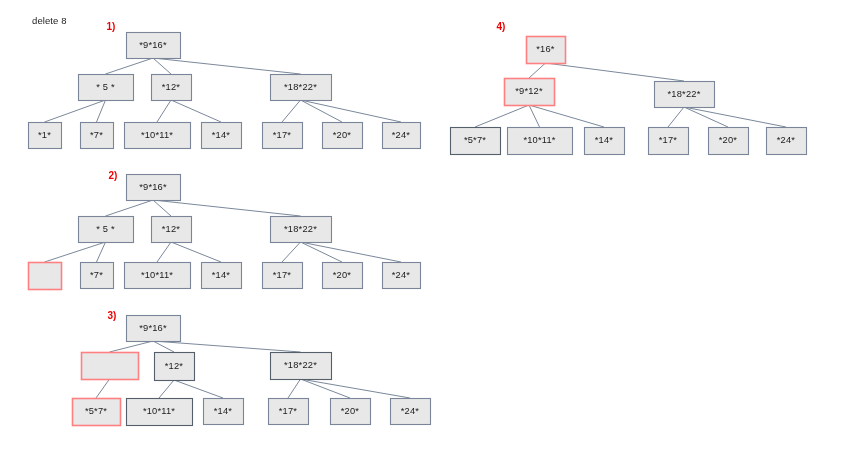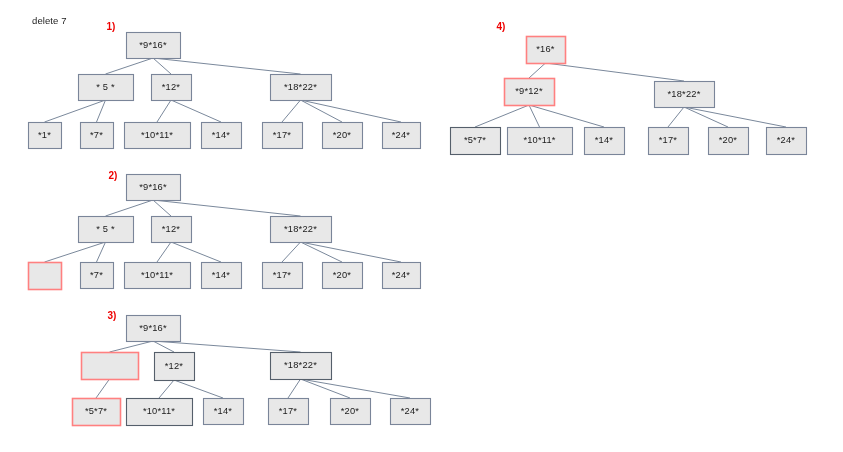--- a/index.html
+++ b/index.html
@@ -31,21 +31,21 @@
     fill:#ee0000;
     text-anchor:middle;
     dominant-baseline:middle;
   }
 </style>
 </head>
 <body>
 
 <div>
 
-  <div class="caption" style="left:32px;top:15px;">delete 7</div>
+  <div class="caption" style="left:32px;top:15px;">delete 8</div>
 
   <svg id="canvas" width="843" height="452" xmlns="http://www.w3.org/2000/svg">
       <g>
         <g>
           <line x1="153" y1="58" x2="105.5" y2="74" stroke="#6b7a90" stroke-width="0.9"></line>
           <line x1="153" y1="58" x2="171" y2="74" stroke="#6b7a90" stroke-width="0.9"></line>
           <line x1="153" y1="58" x2="300.5" y2="74" stroke="#6b7a90" stroke-width="0.9"></line>
           <line x1="105.5" y1="100" x2="44.5" y2="122" stroke="#6b7a90" stroke-width="0.9"></line>
           <line x1="105.5" y1="100" x2="96.5" y2="122" stroke="#6b7a90" stroke-width="0.9"></line>
           <line x1="171" y1="100" x2="157" y2="122" stroke="#6b7a90" stroke-width="0.9"></line>

